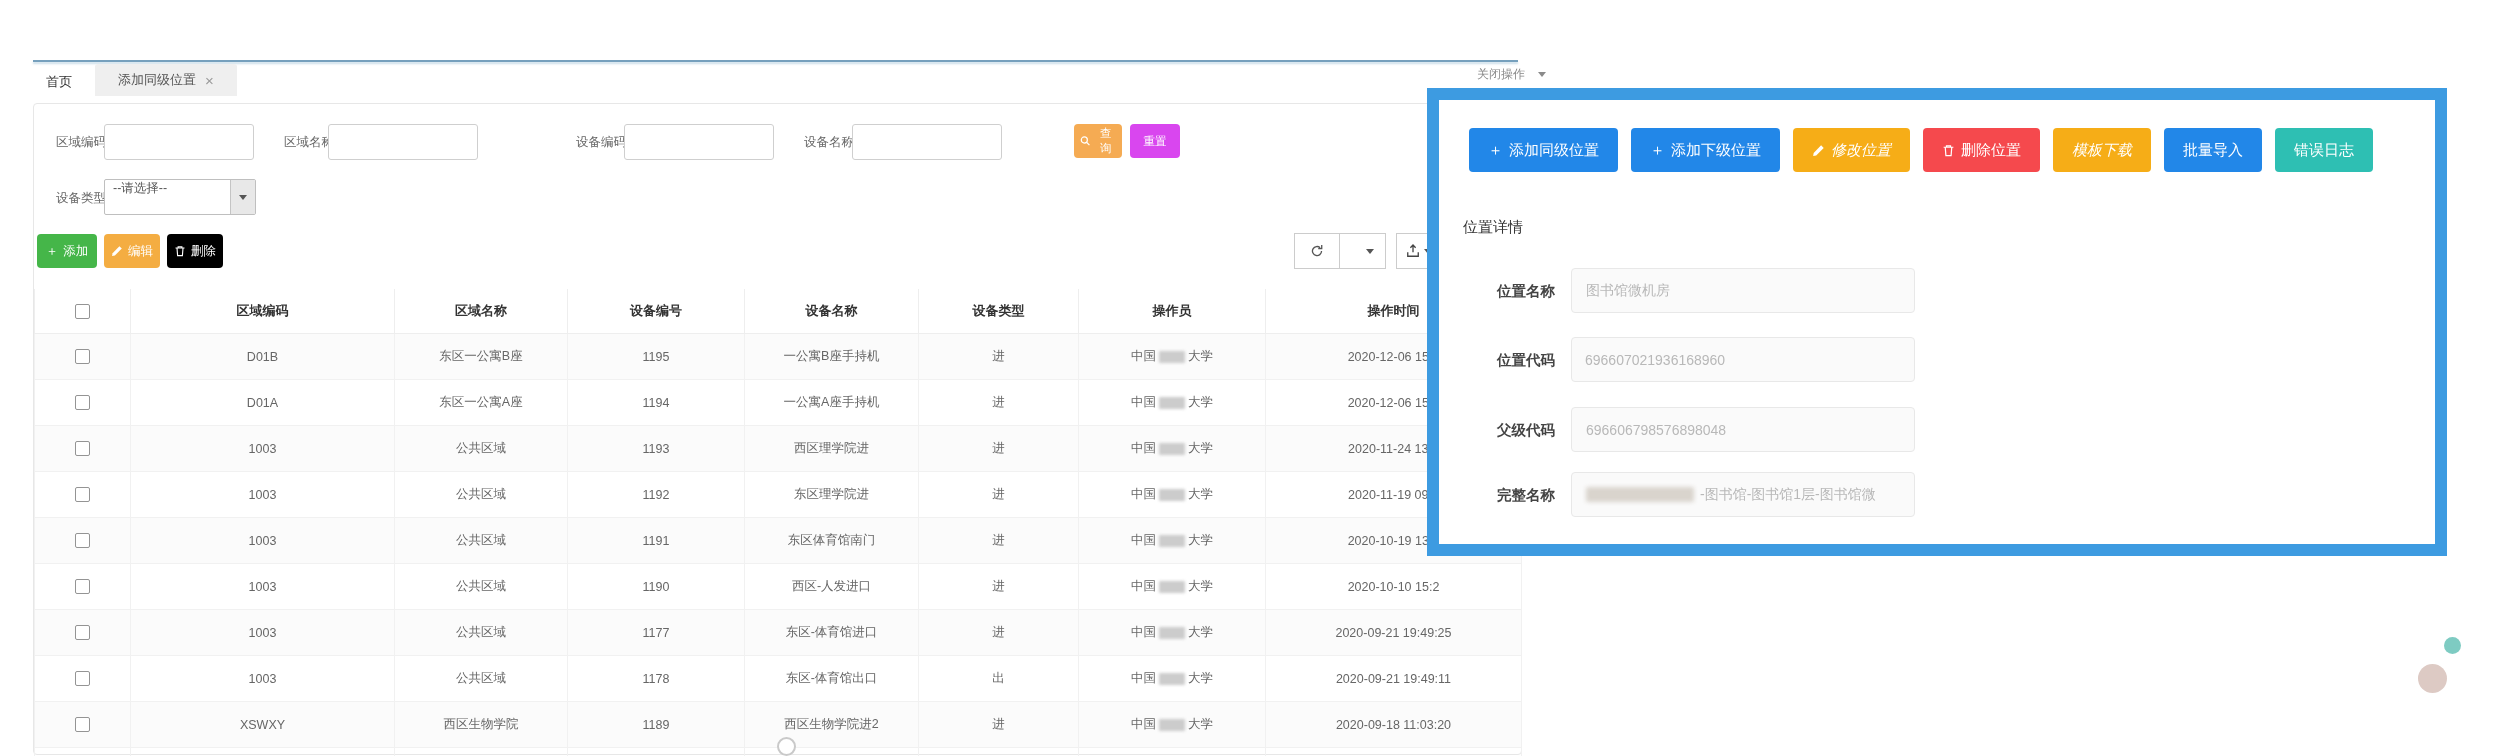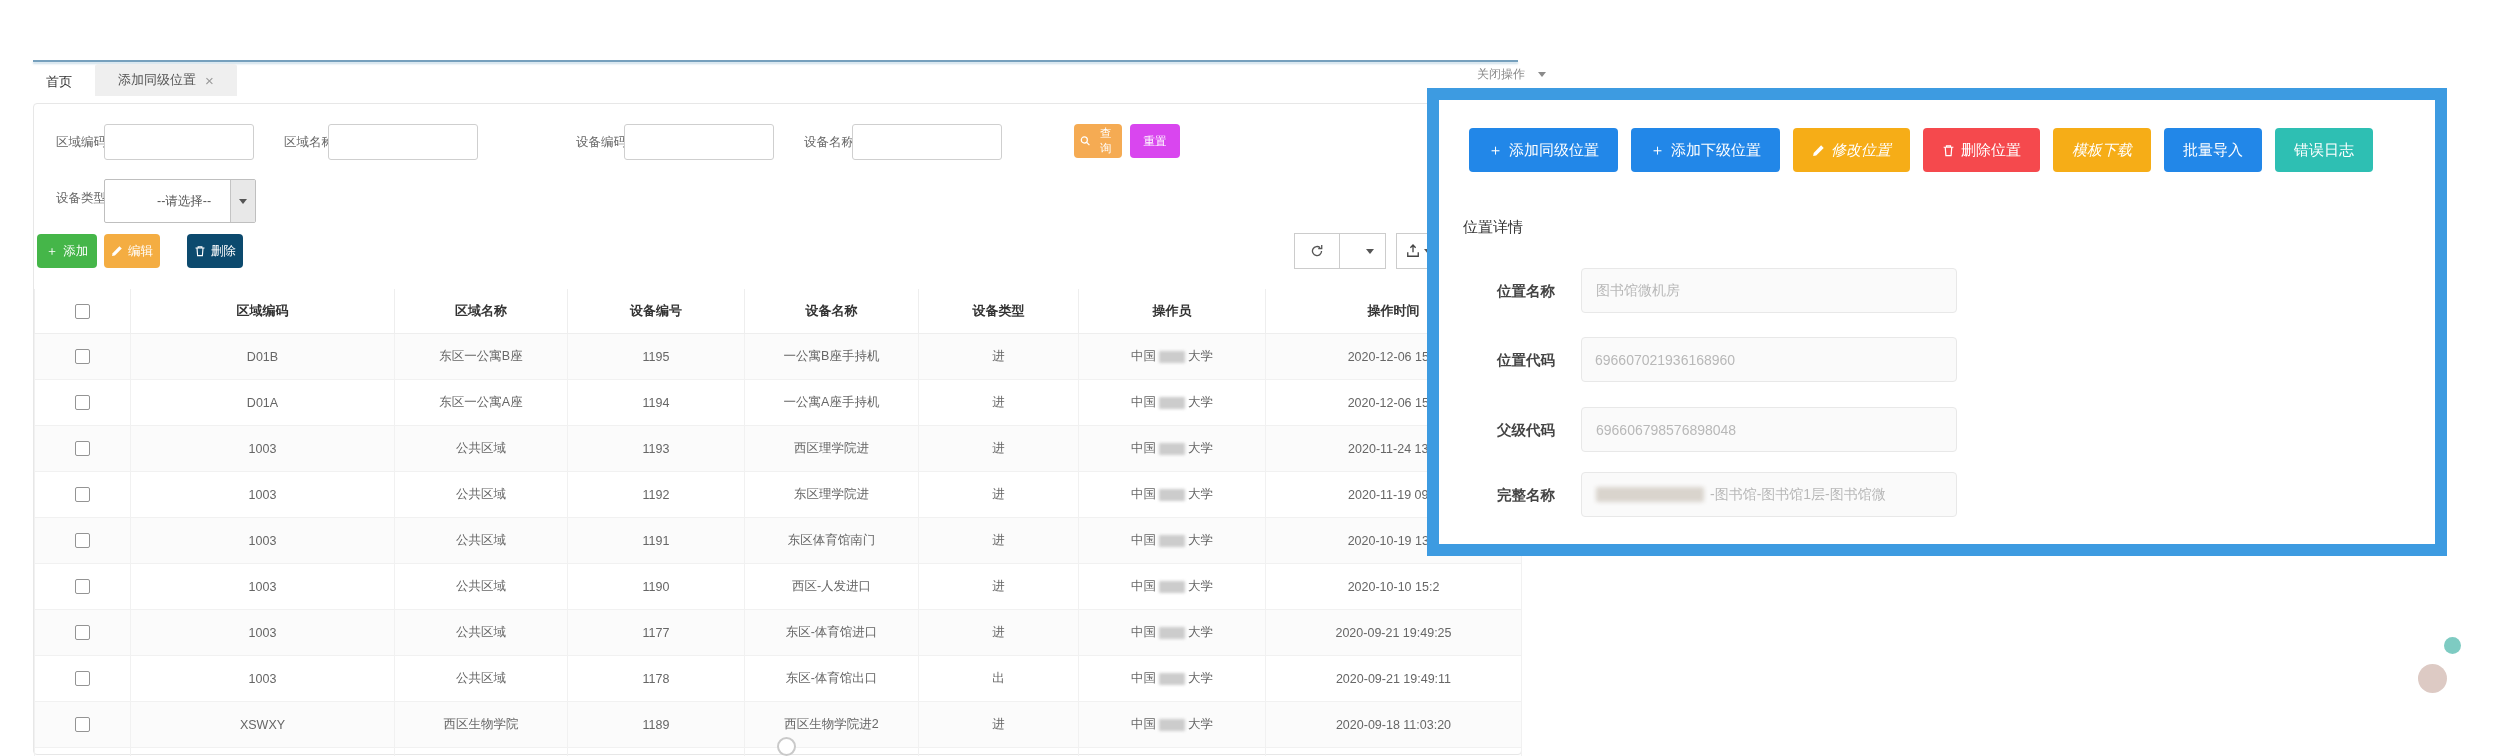--- a/index.html
+++ b/index.html
@@ -22,29 +22,29 @@
   .main-panel{position:absolute;left:33px;top:103px;width:1489px;height:652px;background:#fff;
               border:1px solid #e7e7e7;border-radius:4px;box-sizing:border-box;}
 
   .flabel{position:absolute;font-size:12.5px;color:#666;}
   .finput{position:absolute;height:36px;width:150px;border:1px solid #cfcfcf;border-radius:3px;
           box-sizing:border-box;font-size:13px;padding:0 8px;color:#333;background:#fff;font-family:inherit;}
   .btn{display:flex;align-items:center;justify-content:center;gap:5px;border:none;border-radius:4px;
        color:#fff;cursor:pointer;font-family:inherit;}
   .btn-search{position:absolute;left:1040px;top:20px;width:48px;height:34px;background:#f5ab53;font-size:11.5px;}
   .btn-reset{position:absolute;left:1096px;top:20px;width:50px;height:34px;background:#d946ef;font-size:11.5px;font-family:Liberation Mono, monospace;}
-  .select{position:absolute;left:70px;top:75px;width:152px;height:44px;border:1px solid #bfbfbf;border-radius:2px;
-          background:#fff;display:flex;align-items:center;box-sizing:border-box;padding-left:44px;}
+  .select{position:absolute;left:70px;top:75px;width:152px;height:36px;border:1px solid #bfbfbf;border-radius:2px;
+          background:#fff;display:flex;box-sizing:border-box;}
   .select .sel-text{flex:1;font-size:12.5px;color:#555;padding-left:8px;}
   .select .sel-arrow{width:24px;height:100%;background:#e8e8e8;border-left:1px solid #c4c4c4;
           display:flex;align-items:center;justify-content:center;}
 
   .btn-add{position:absolute;left:3px;top:130px;width:60px;height:34px;background:#45b649;font-size:12.5px;}
   .btn-edit{position:absolute;left:70px;top:130px;width:56px;height:34px;background:#f4ad42;font-size:12.5px;}
-  .btn-del{position:absolute;left:133px;top:130px;width:56px;height:34px;background:#0c4a6e;font-size:12.5px;margin-left:20px;}
+  .btn-del{position:absolute;left:133px;top:130px;width:56px;height:34px;background:#000000;font-size:12.5px;}
 
   .tool-group{position:absolute;top:129px;height:36px;display:flex;}
   .tool-btn{width:46px;height:36px;background:#fff;border:1px solid #ccc;display:flex;align-items:center;
             justify-content:center;gap:4px;box-sizing:border-box;}
   .tool-btn + .tool-btn{border-left:none;}
   .grid-icon{width:11px;height:11px;
      background:conic-gradient(#444 0 0);
      background-image:linear-gradient(#444 2.5px,transparent 2.5px 4.25px,#444 4.25px 6.75px,transparent 6.75px 8.5px,#444 8.5px 11px),
                       linear-gradient(90deg,#444 2.5px,transparent 2.5px 4.25px,#444 4.25px 6.75px,transparent 6.75px 8.5px,#444 8.5px 11px);
      background-blend-mode:lighten;background-color:#fff;}
@@ -59,21 +59,21 @@
 
   
   .overlay{position:absolute;left:1427px;top:88px;width:1020px;height:468px;background:#fff;
            border:12px solid #3d9be1;box-sizing:border-box;z-index:5;}
   .loc-btns{position:absolute;left:30px;top:28px;display:flex;gap:13px;}
   .loc-btn{height:44px;padding:0 19px;border:none;border-radius:4px;color:#fff;font-size:15px;
            display:flex;align-items:center;gap:6px;cursor:pointer;font-family:inherit;white-space:nowrap;}
   .c-blue{background:#2287e8;} .c-gold{background:#f6ad17;font-style:italic;} .c-red{background:#f5494d;} .c-teal{background:#2ebfb3;}
   .panel-title{position:absolute;left:24px;top:118px;font-size:15px;color:#333;}
   .fld-label{position:absolute;left:58px;font-size:14.5px;font-weight:600;color:#444;}
-  .fld-input{position:absolute;left:142px;width:376px;height:45px;background:#fafafa;border:1px solid #e8e8e8;
+  .fld-input{position:absolute;left:132px;width:344px;height:45px;background:#fafafa;border:1px solid #e8e8e8;
              border-radius:4px;font-size:14px;color:#b8b8b8;padding:0 14px;box-sizing:border-box;
              display:flex;align-items:center;gap:6px;font-family:inherit;}
   input.fld-input{display:block;line-height:43px;}
   .redact-lg{display:inline-block;width:108px;height:15px;background:#d9d4cd;filter:blur(2px);border-radius:2px;flex:none;}
 
   
   .dot-teal{position:absolute;left:2444px;top:637px;width:17px;height:17px;border-radius:50%;background:#7ecbc2;}
   .dot-pink{position:absolute;left:2418px;top:664px;width:29px;height:29px;border-radius:50%;background:#ddcac4;}
   .loader{position:absolute;left:777px;top:737px;width:15px;height:15px;border:2px solid #c9c9c9;border-radius:50%;background:#fff;}
 </style>

